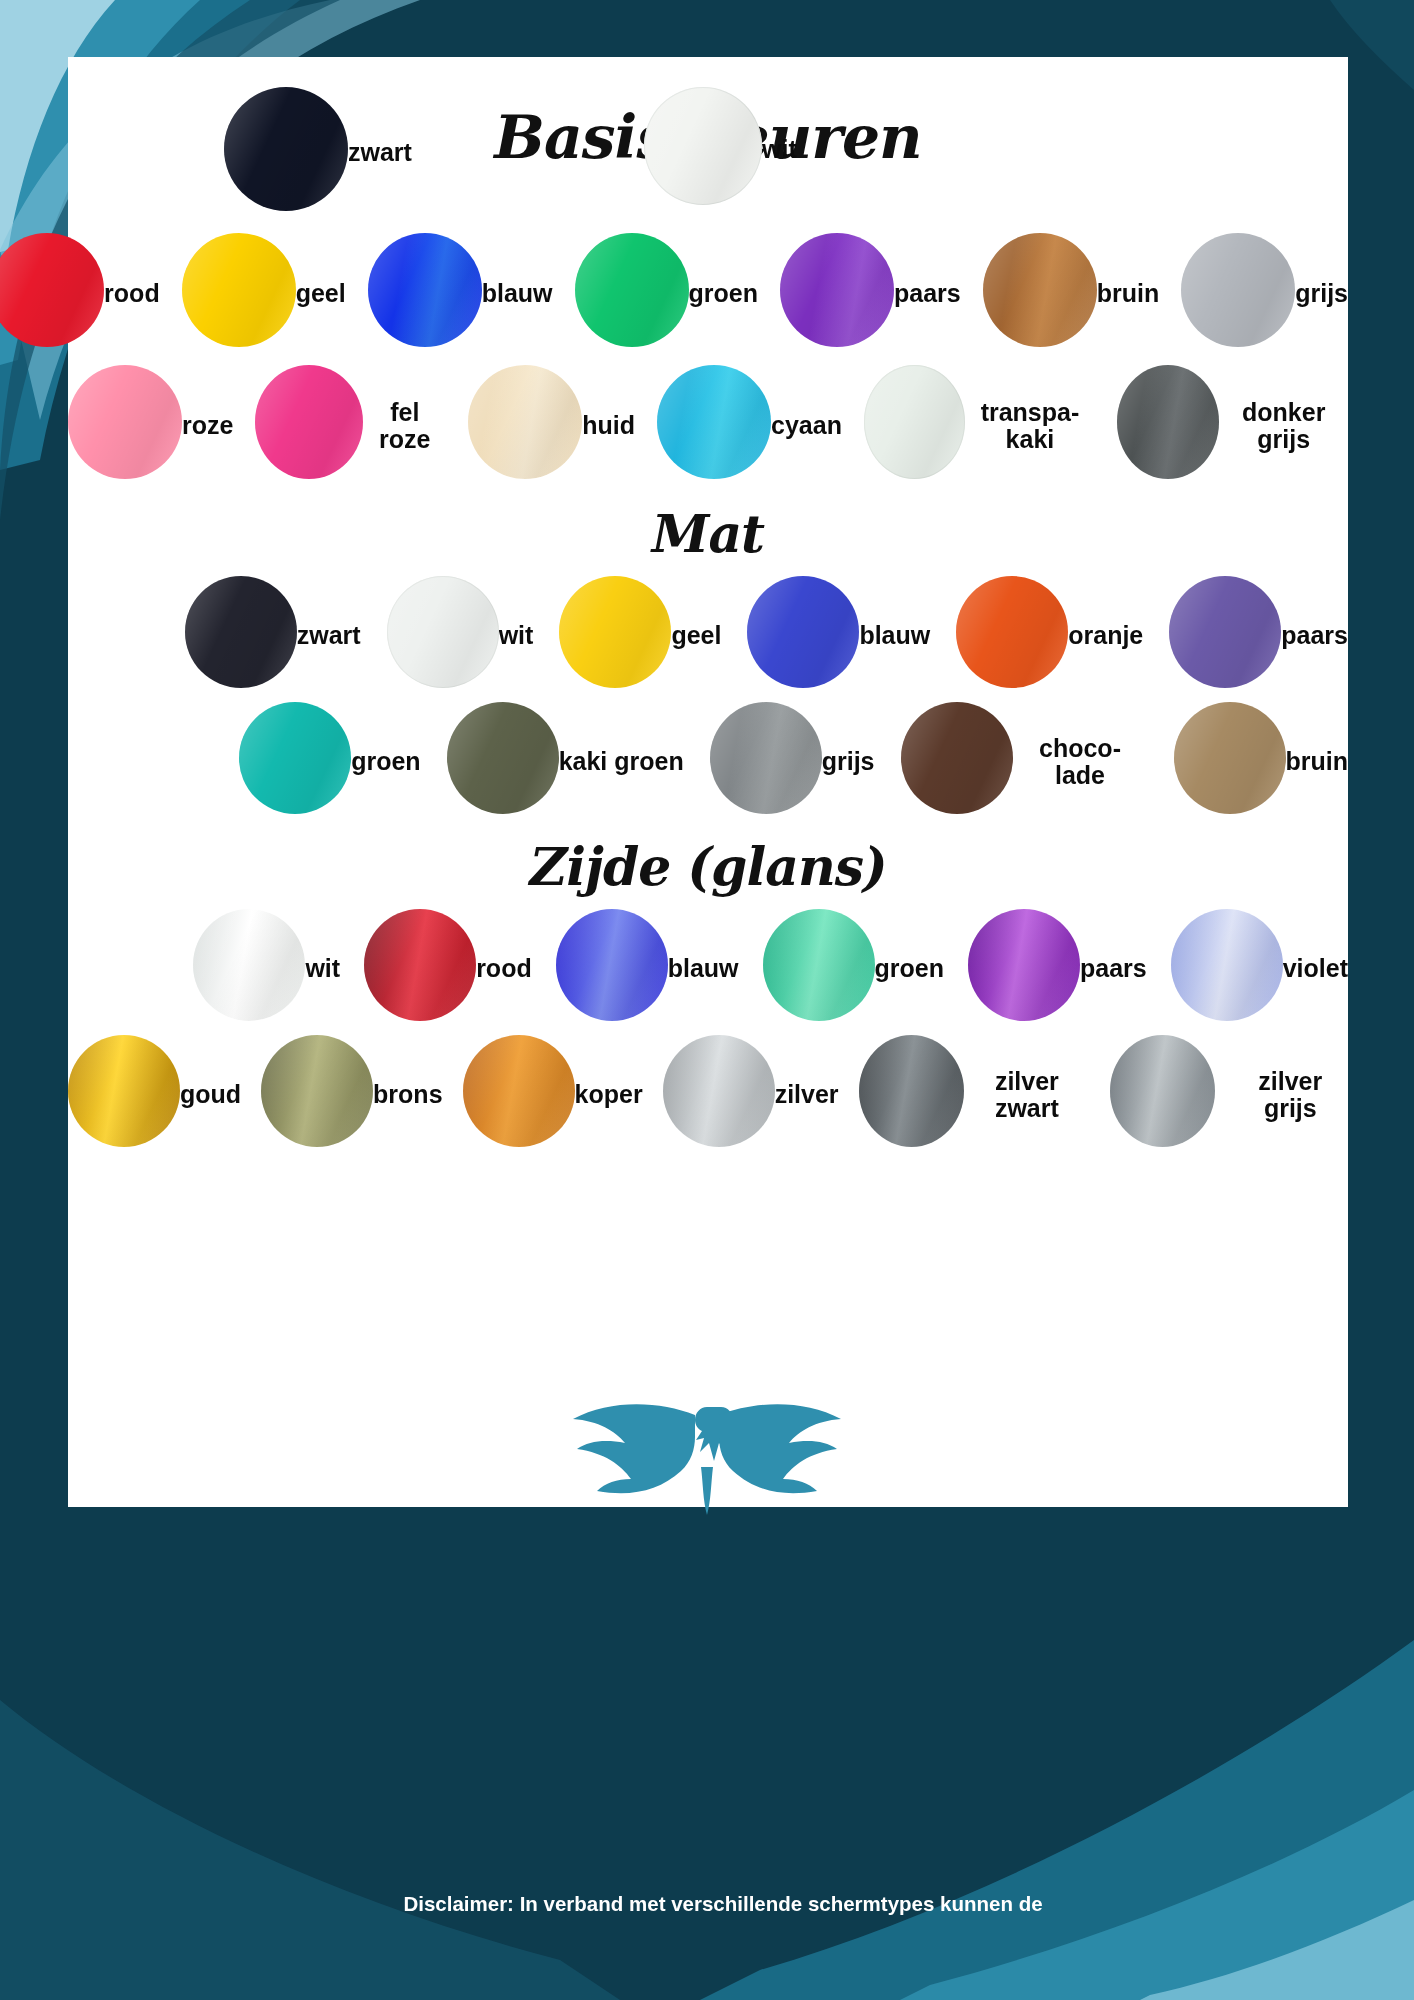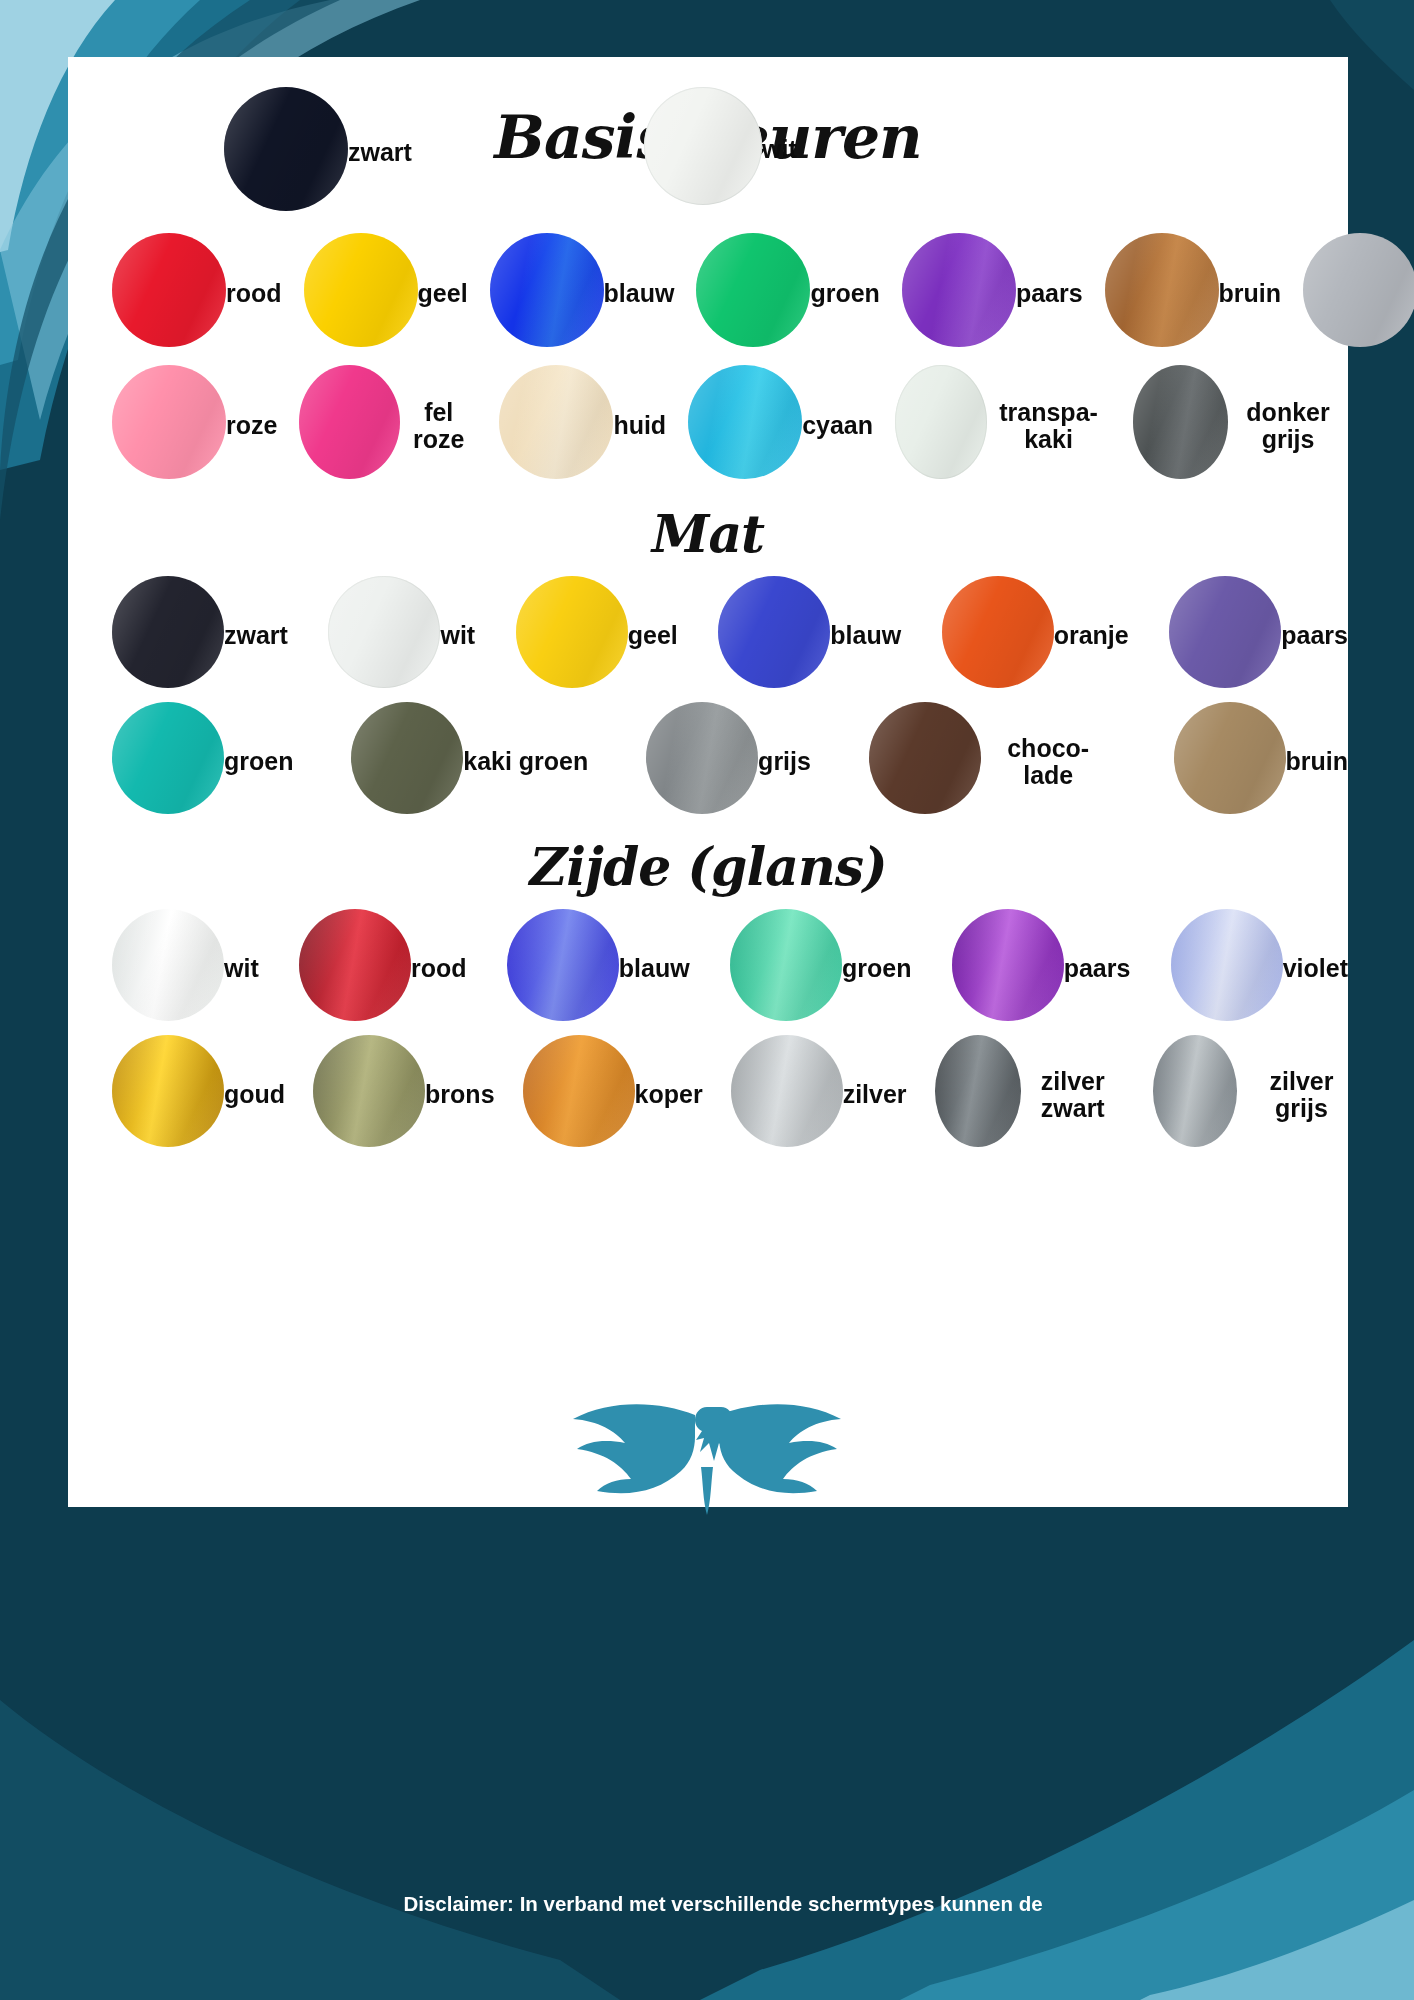--- a/index.html
+++ b/index.html
@@ -41,23 +41,22 @@
     font-weight: bold;
     font-style: italic;
     color: #111111;
     text-align: center;
     letter-spacing: -1px;
   }
 
   
   .row {
     display: flex;
-    justify-content: space-between;
+    justify-content: flex-end;
     align-items: flex-start;
-    padding-left: 44px;
   }
   .swatch {
     display: flex;
     flex-direction: row;
     align-items: center;
   }
   .dot {
     border-radius: 50%;
     position: relative;
     overflow: hidden;
@@ -269,21 +268,21 @@
     <div class="swatch">
       <div class="dot" style="width:112px;height:112px;background:linear-gradient(100deg,#6b0fa0 8%,#bf6ae0 45%,#7c1cb0 100%);"></div>
       <div class="label">paars</div>
     </div>
     <div class="swatch">
       <div class="dot" style="width:112px;height:112px;background:linear-gradient(100deg,#97a6e2 8%,#dfe4f7 48%,#a3b0e8 100%);"></div>
       <div class="label">violet</div>
     </div>
   </div>
 
-  <div class="row" style="gap:28px;margin-top:14px;">
+  <div class="row" style="gap:20px;margin-top:14px;">
     <div class="swatch">
       <div class="dot" style="width:112px;height:112px;background:linear-gradient(100deg,#c89400 8%,#ffd83b 42%,#b88300 100%);"></div>
       <div class="label">goud</div>
     </div>
     <div class="swatch">
       <div class="dot" style="width:112px;height:112px;background:linear-gradient(100deg,#6d6f45 8%,#b6b783 45%,#7d7f50 100%);"></div>
       <div class="label">brons</div>
     </div>
     <div class="swatch">
       <div class="dot" style="width:112px;height:112px;background:linear-gradient(100deg,#c36a15 8%,#f0a33f 45%,#cd7a1c 100%);"></div>

